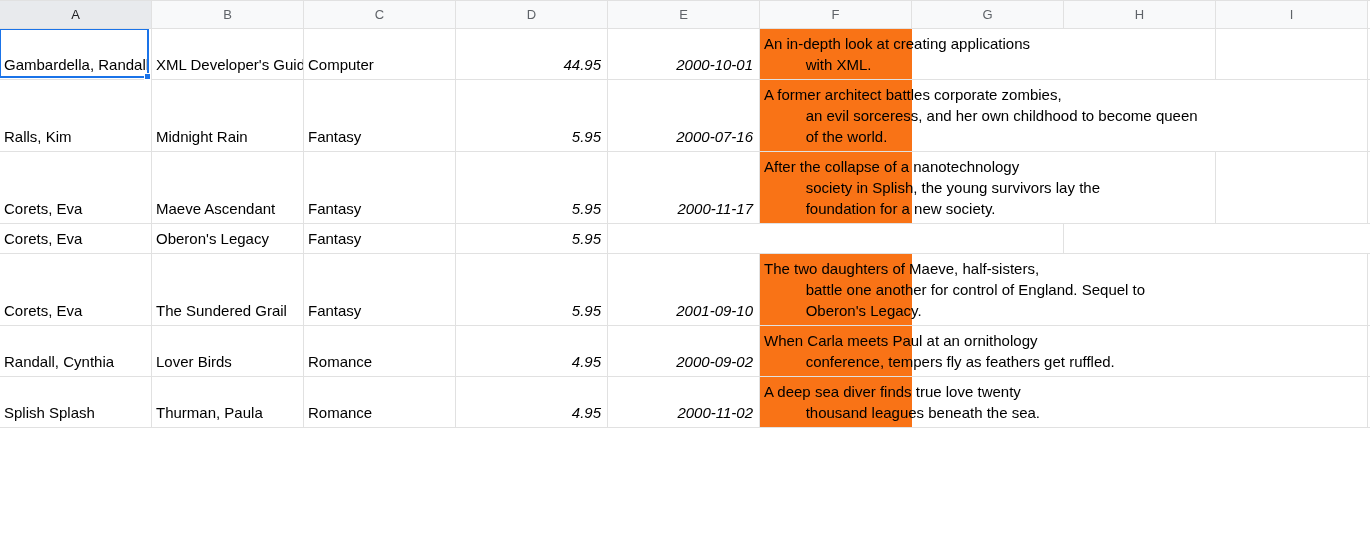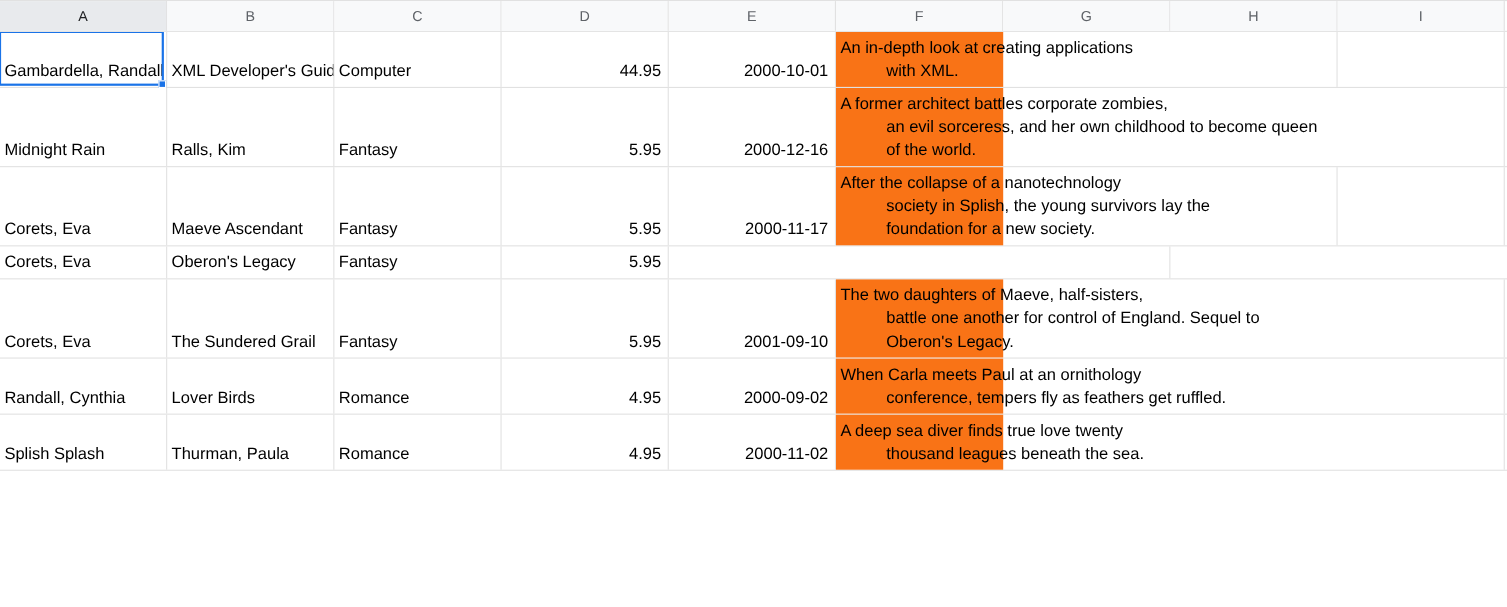--- a/index.html
+++ b/index.html
@@ -54,20 +54,21 @@
     align-items: flex-end;
     overflow: hidden;
     white-space: nowrap;
     flex-shrink: 0;
     font-size: 15px;
     line-height: 21px;
     position: relative;
   }
   .cell.num {
     justify-content: flex-end;
+    font-style: italic;
   }
   .cell.desc {
     white-space: pre;
     align-items: flex-start;
     overflow: visible;
     z-index: 2;
     background: #f97316;
   }
   .cell.nob {
     border-right: none;
@@ -124,25 +125,25 @@
       <div class="cell cD num">44.95</div>
       <div class="cell cE num">2000-10-01</div>
       <div class="cell cF desc nob">An in-depth look at creating applications 
           with XML.</div>
       <div class="cell cG nob"></div>
       <div class="cell cH"></div>
       <div class="cell cI"></div>
     </div>
 
     <div class="row">
+      <div class="cell cA">Ralls, Kim</div>
       <div class="cell cB">Midnight Rain</div>
-      <div class="cell cA">Ralls, Kim</div>
-      <div class="cell cC">Fantasy</div>
-      <div class="cell cD num">5.95</div>
-      <div class="cell cE num">2000-12-16</div>
+      <div class="cell cC">Fantasy</div>
+      <div class="cell cD num">5.95</div>
+      <div class="cell cE num">2000-07-16</div>
       <div class="cell cF desc nob">A former architect battles corporate zombies, 
           an evil sorceress, and her own childhood to become queen 
           of the world.</div>
       <div class="cell cG nob"></div>
       <div class="cell cH nob"></div>
       <div class="cell cI"></div>
     </div>
 
     <div class="row">
       <div class="cell cA">Corets, Eva</div>

